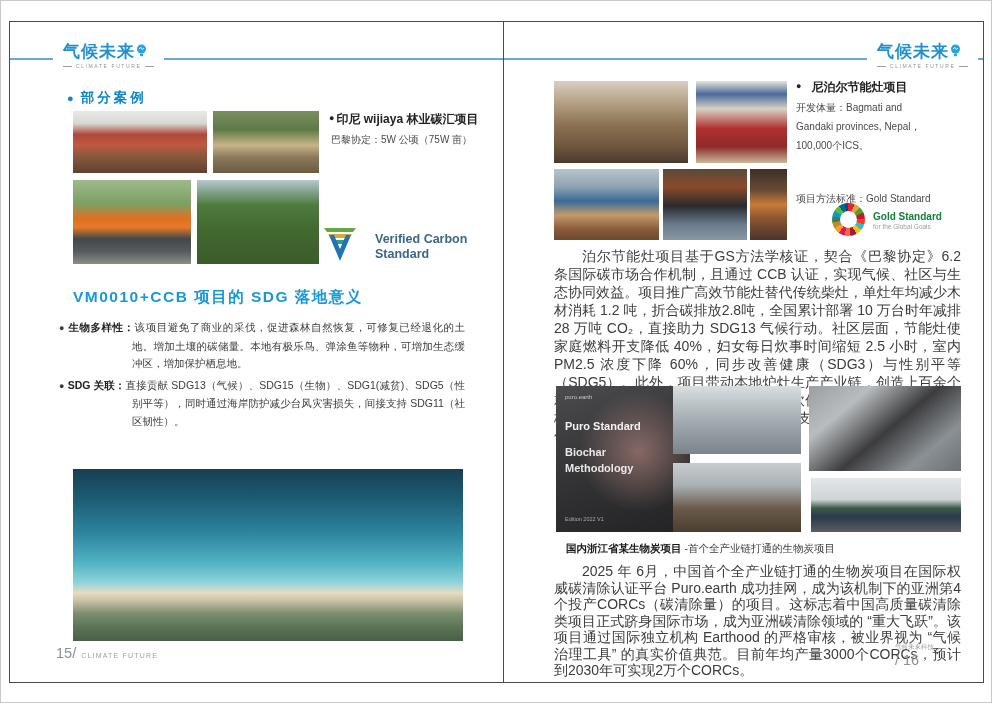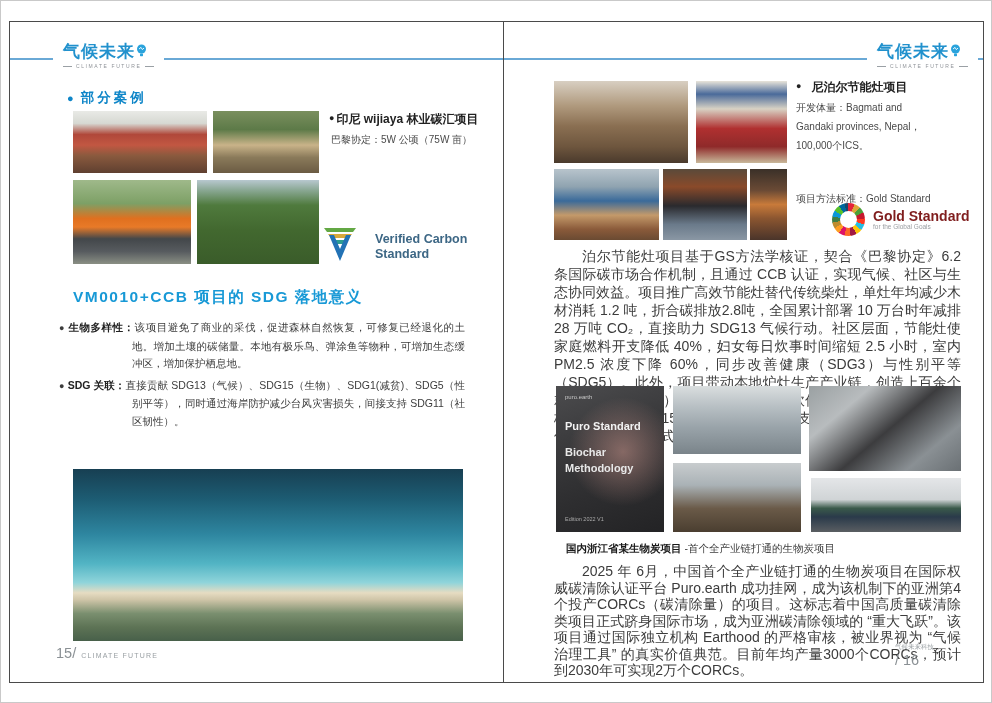--- a/index.html
+++ b/index.html
@@ -28,21 +28,21 @@
   .pA{background:linear-gradient(180deg,#e9eae6 0%,#d6d8d2 20%,#b0483a 38%,#c25742 55%,#8a5a3e 72%,#5f4030 100%);}
   .pB{background:linear-gradient(180deg,#7a8f5e 0%,#5d7a48 30%,#c9b389 55%,#8a7a5a 75%,#6b5b43 100%);}
   .pC{background:linear-gradient(180deg,#9fb98a 0%,#7da066 28%,#e0701f 46%,#e87a28 56%,#43474a 70%,#575b5f 85%,#8a8f84 100%);}
   .pD{background:linear-gradient(180deg,#b8c8cf 0%,#8aa894 12%,#4f7a3d 30%,#42682f 60%,#3a5c2a 100%);}
   .pBeach{background:linear-gradient(180deg,#173f52 0%,#1d5d74 18%,#2e86a0 38%,#52b4c4 55%,#8fd4da 66%,#e6dcc2 72%,#cfc5a8 76%,#7a8f6f 84%,#5d7355 92%,#48604a 100%);}
   .pE{background:linear-gradient(180deg,#d8cfc2 0%,#b09a7e 30%,#8a6f52 55%,#6e563e 80%,#4a3a2c 100%);}
   .pF{background:linear-gradient(180deg,#e8e4da 0%,#4a6a9a 16%,#d8d2c4 34%,#b03030 58%,#8f2a2a 80%,#c8b89a 100%);}
   .pG{background:linear-gradient(180deg,#b8c4cc 0%,#8fa3b0 25%,#3a6a9a 45%,#c49a6a 65%,#8a5a3a 85%,#6a4a32 100%);}
   .pH{background:linear-gradient(180deg,#5a4a3a 0%,#8a4a2a 25%,#2a2a2e 52%,#6a7a8a 78%,#8a97a4 100%);}
   .pI{background:linear-gradient(180deg,#3a3028 0%,#6a4a35 30%,#c87a3a 50%,#8a5530 70%,#4a342a 100%);}
-  .pPuro{background:radial-gradient(circle at 62% 45%,rgba(214,156,146,0.5),rgba(214,156,146,0) 52%),linear-gradient(160deg,#4c4c4e 0%,#3a3a3c 35%,#2e2e30 65%,#232325 100%);}
+  .pPuro{background:radial-gradient(circle at 62% 45%,rgba(214,156,146,0.5),rgba(214,156,146,0) 52%),linear-gradient(160deg,#4c4c4e 0%,#3a3a3c 35%,#2e2e30 65%,#232325 100%);padding-left:26px;}
   .pFactory{background:linear-gradient(180deg,#dadedf 0%,#b8c0c4 30%,#9aa4aa 60%,#7a848a 100%);}
   .pWarehouse{background:linear-gradient(180deg,#c8ccce 0%,#aab2b6 32%,#6a5a48 66%,#4a3e30 100%);}
   .pHand{background:linear-gradient(140deg,#9aa0a2 0%,#b8bcbe 25%,#3c3c3e 52%,#8a9094 78%,#6a7074 100%);}
   .pSign{background:linear-gradient(180deg,#e4e6e8 0%,#d0d4d6 40%,#3a5a4a 56%,#2a3a4a 72%,#5a5e62 100%);}
   
   .proj-title{display:flex;align-items:flex-start;gap:2px;font-size:12px;font-weight:700;color:#222;}
   .proj-area{font-size:10px;color:#4a4a4a;}
   
   .vcs{display:flex;align-items:center;gap:16px;}
   .vcs-text{font-size:12.5px;font-weight:700;color:#3d6785;line-height:15px;}
@@ -61,21 +61,21 @@
   .footer-right .lab{font-size:6.5px;color:#9aa0a4;}
   .footer-right .num{font-size:14.5px;}
   
   .np-title{display:flex;gap:10px;font-size:12px;font-weight:700;color:#222;}
   .np-line{font-size:10px;color:#4a4a4a;line-height:19px;}
   .np-standard{font-size:10px;color:#4a4a4a;}
   .gs-badge{display:flex;align-items:center;gap:8px;}
   .gs-wheel{width:33px;height:33px;border-radius:50%;position:relative;
     background:conic-gradient(#e5243b 0 6%,#dda63a 6% 12%,#4c9f38 12% 18%,#c5192d 18% 24%,#ff3a21 24% 30%,#26bde2 30% 36%,#fcc30b 36% 42%,#a21942 42% 48%,#fd6925 48% 54%,#dd1367 54% 60%,#fd9d24 60% 66%,#bf8b2e 66% 72%,#3f7e44 72% 78%,#0a97d9 78% 84%,#56c02b 84% 90%,#00689d 90% 96%,#19486a 96% 100%);}
   .gs-wheel::after{content:"";position:absolute;left:8px;top:8px;width:17px;height:17px;border-radius:50%;background:#ffffff;}
-  .gs-text .l1{font-size:14px;font-weight:700;color:#7f1d1d;line-height:13px;}
+  .gs-text .l1{font-size:10px;font-weight:700;color:#15803d;line-height:13px;}
   .gs-text .l2{font-size:6.5px;color:#9a9ea2;}
   .para{font-size:14px;line-height:18px;text-align:justify;text-indent:2em;color:#3c3c3c;}
   .para2{line-height:16.5px;}
   
   .puro-brand{position:absolute;left:9px;top:8px;font-size:6px;color:#c8c8c8;line-height:7px;width:34px;}
   .puro-t1{position:absolute;left:9px;top:34px;font-size:11px;font-weight:700;color:#f2f2f2;}
   .puro-t2{position:absolute;left:9px;top:60px;font-size:11px;font-weight:700;color:#e8e8e8;}
   .puro-t3{position:absolute;left:9px;top:76px;font-size:11px;font-weight:700;color:#e8e8e8;}
   .puro-ed{position:absolute;left:9px;bottom:10px;font-size:5.5px;color:#aaaaaa;}
   .caption{font-size:10.5px;color:#3c3c3c;}

